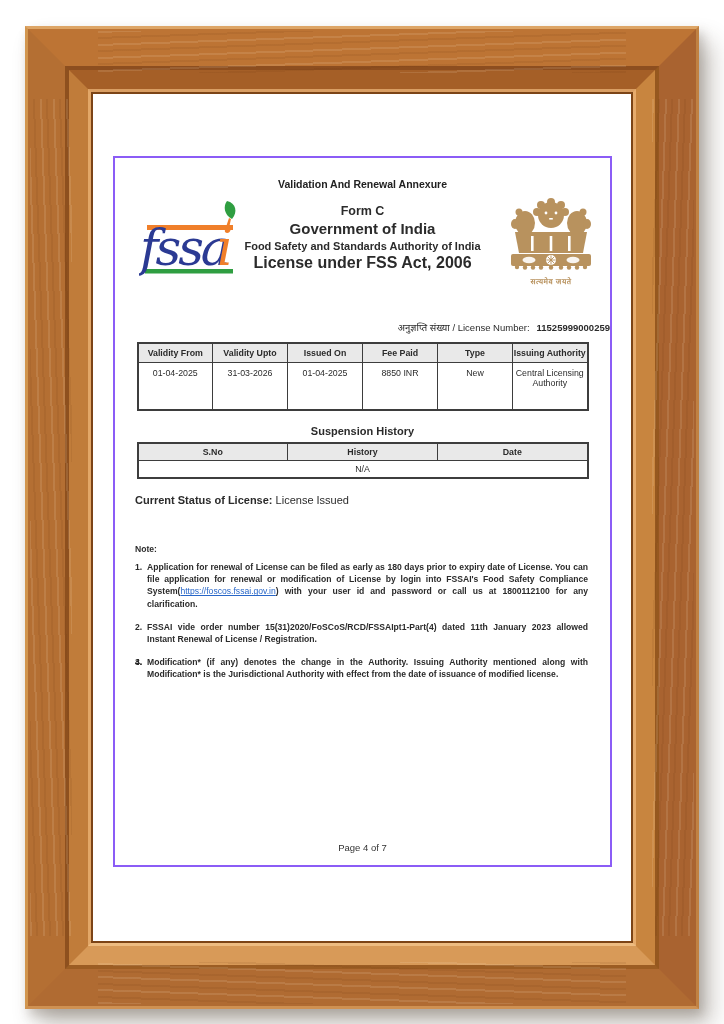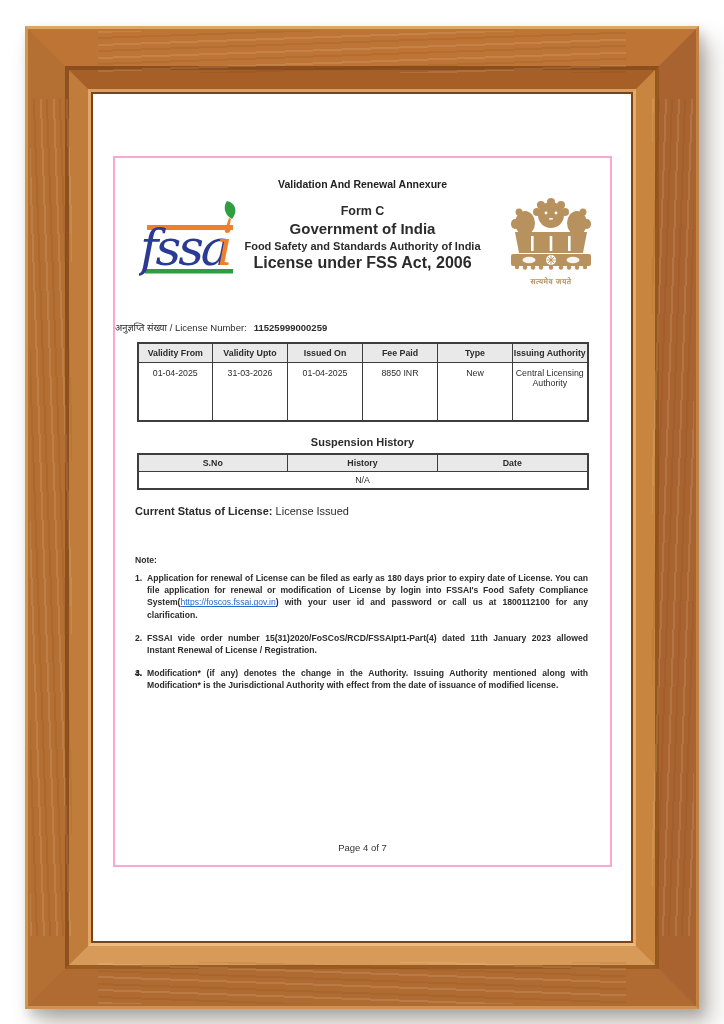--- a/index.html
+++ b/index.html
@@ -28,42 +28,42 @@
   .grain-bottom { left:70px; right:70px; bottom:2px; height:42px;
     background:repeating-linear-gradient(2deg, rgba(255,238,214,.12) 0 2px, rgba(0,0,0,0) 2px 6px, rgba(92,42,6,.09) 6px 8px, rgba(0,0,0,0) 8px 13px); }
   .grain-left   { top:70px; bottom:70px; left:2px;   width:42px;
     background:repeating-linear-gradient(88deg, rgba(255,238,214,.12) 0 2px, rgba(0,0,0,0) 2px 6px, rgba(92,42,6,.09) 6px 8px, rgba(0,0,0,0) 8px 13px); }
   .grain-right  { top:70px; bottom:70px; right:2px;  width:42px;
     background:repeating-linear-gradient(92deg, rgba(255,238,214,.12) 0 2px, rgba(0,0,0,0) 2px 6px, rgba(92,42,6,.09) 6px 8px, rgba(0,0,0,0) 8px 13px); }
 
   
   .doc {
     position:absolute; left:20px; top:62px; width:499px; height:711px;
-    box-sizing:border-box; border:2px solid #f9a8d4; background:#ffffff;
+    box-sizing:border-box; border:2px solid #8b5cf6; background:#ffffff;
     color:#2b2b2b;
   }
   .annexure-title { margin-top:20px; text-align:center; font-weight:bold; font-size:10.5px; color:#222; }
   .doc-header { position:relative; margin-top:6px; height:116px; }
   .logo-wrap   { position:absolute; left:24px; top:2px; width:104px; }
   .emblem-wrap { position:absolute; right:12px; top:0;  width:94px; text-align:center; }
   .emblem-caption { font-size:7.5px; font-weight:bold; color:#b8925e; margin-top:0; letter-spacing:.5px; }
   .hdr-center { text-align:center; padding-top:8px; }
   .form-c     { font-size:12.5px; font-weight:bold; }
   .govt       { font-size:15px;   font-weight:bold; margin-top:2px; }
   .fssai-line { font-size:11px;   font-weight:bold; margin-top:3px; }
   .act-line   { font-size:16px;   font-weight:bold; margin-top:2px; }
-  .license-line { text-align:left; font-size:9.5px; margin-top:9px; color:#2b2b2b; }
+  .license-line { text-align:right; font-size:9.5px; margin-top:9px; color:#2b2b2b; }
   .license-number { font-weight:bold; margin-left:7px; }
 
   table { border-collapse:collapse; margin:0 auto; table-layout:fixed; color:#2b2b2b; }
   .lic-table  { width:452px; margin-top:8px;  font-size:8.8px; border:2px solid #3d3d3d; }
   .susp-table { width:452px; margin-top:5px;  font-size:8.8px; border:2px solid #3d3d3d; }
   th, td { border:1px solid #3d3d3d; }
   th { background:#e9e9e9; padding:4px 0; font-size:8.8px; font-weight:bold; }
-  .lic-table td { padding:5px 2px 14px; text-align:center; vertical-align:top; height:38px; }
+  .lic-table td { padding:5px 2px 3px; text-align:center; vertical-align:top; height:38px; }
   .susp-table th { padding:3px 2px; }
   .susp-table td { padding:3px 2px; text-align:center; }
 
   .susp-title { text-align:center; font-weight:bold; font-size:11px; margin-top:14px; }
   .status-line { margin:15px 0 0 20px; font-size:11px; }
   .status-label { font-weight:bold; }
 
   .notes { margin:38px 22px 0 20px; }
   .note-label { font-size:8.6px; font-weight:bold; }
   ol.note-list { list-style:none; margin:7px 0 0; padding:0; }

